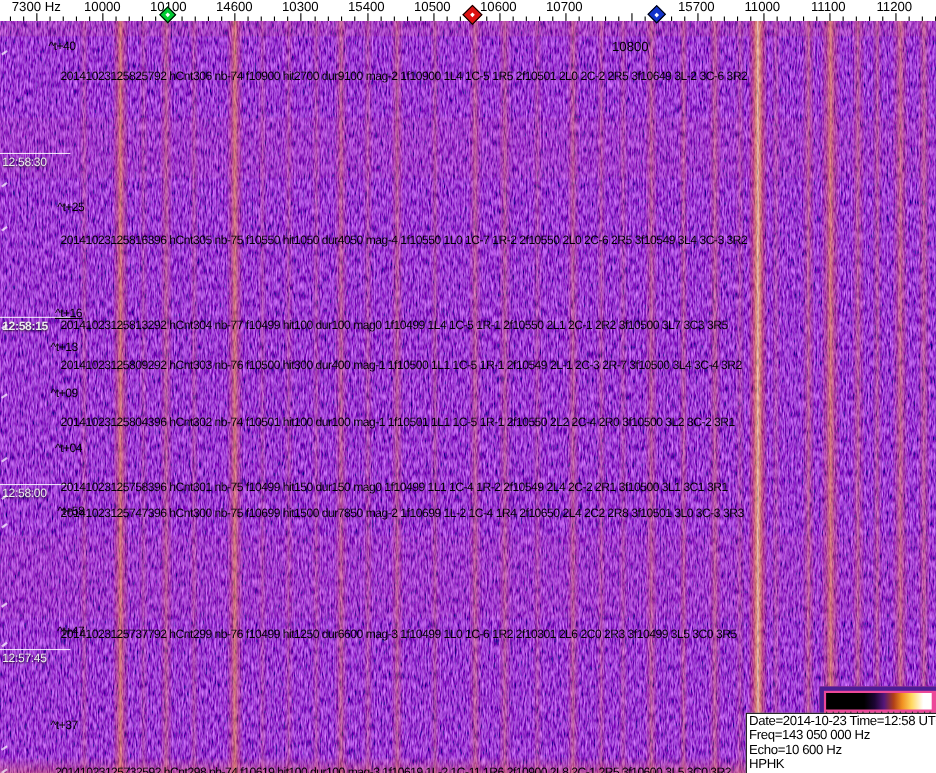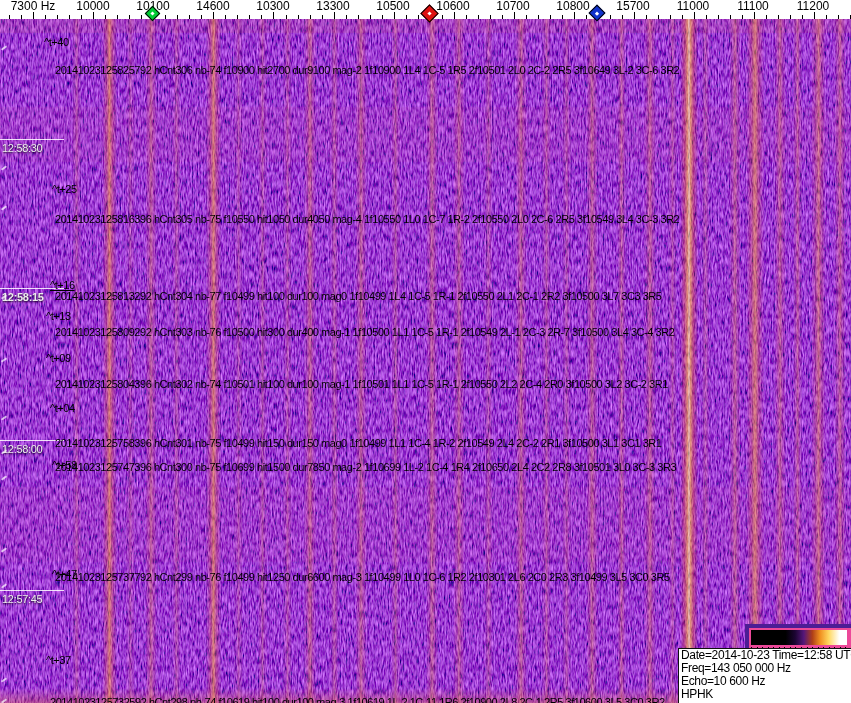--- a/index.html
+++ b/index.html
@@ -50,25 +50,25 @@
 </style>
 </head>
 <body>
 
 <div id="ruler">
     <div class="rlabel" style="left: 33px;">7300 Hz</div>
     <div class="rlabel" style="left: 93px;">10000</div>
     <div class="rlabel" style="left: 153px;">10100</div>
     <div class="rlabel" style="left: 213px;">14600</div>
     <div class="rlabel" style="left: 273px;">10300</div>
-    <div class="rlabel" style="left: 333px;">13300</div>
+    <div class="rlabel" style="left: 333px;">15400</div>
     <div class="rlabel" style="left: 393px;">10500</div>
     <div class="rlabel" style="left: 453px;">10600</div>
     <div class="rlabel" style="left: 513px;">10700</div>
-    <div class="rlabel" style="left: 573px;">10800</div>
+    <div class="rlabel" style="left: 573px; margin-top: 36px;">10800</div>
     <div class="rlabel" style="left: 633px;">15700</div>
     <div class="rlabel" style="left: 693px;">11000</div>
     <div class="rlabel" style="left: 753px;">11100</div>
     <div class="rlabel" style="left: 813px;">11200</div>
     <div class="tick" style="left: 9px;"></div>
     <div class="tick" style="left: 21px;"></div>
     <div class="tick major" style="left: 33px;"></div>
     <div class="tick" style="left: 45.1px;"></div>
     <div class="tick" style="left: 57.1px;"></div>
     <div class="tick" style="left: 69.1px;"></div>

